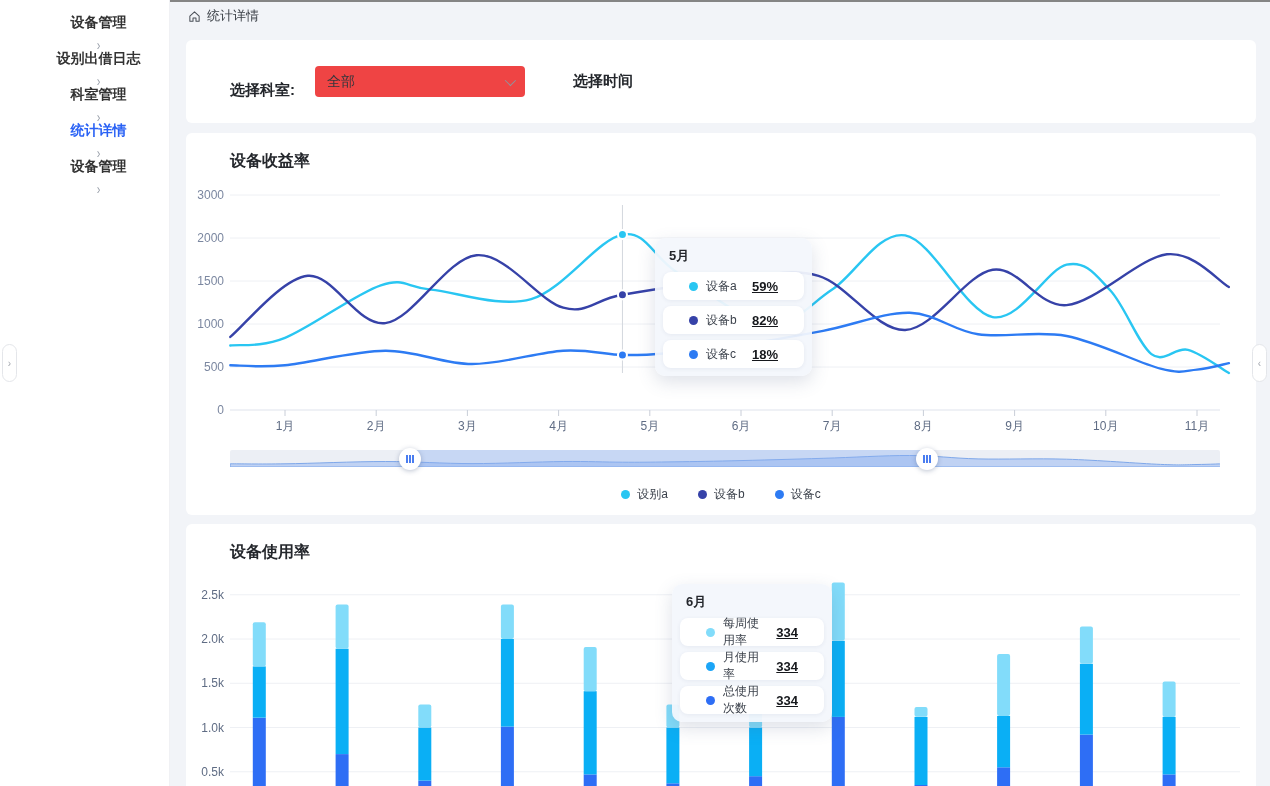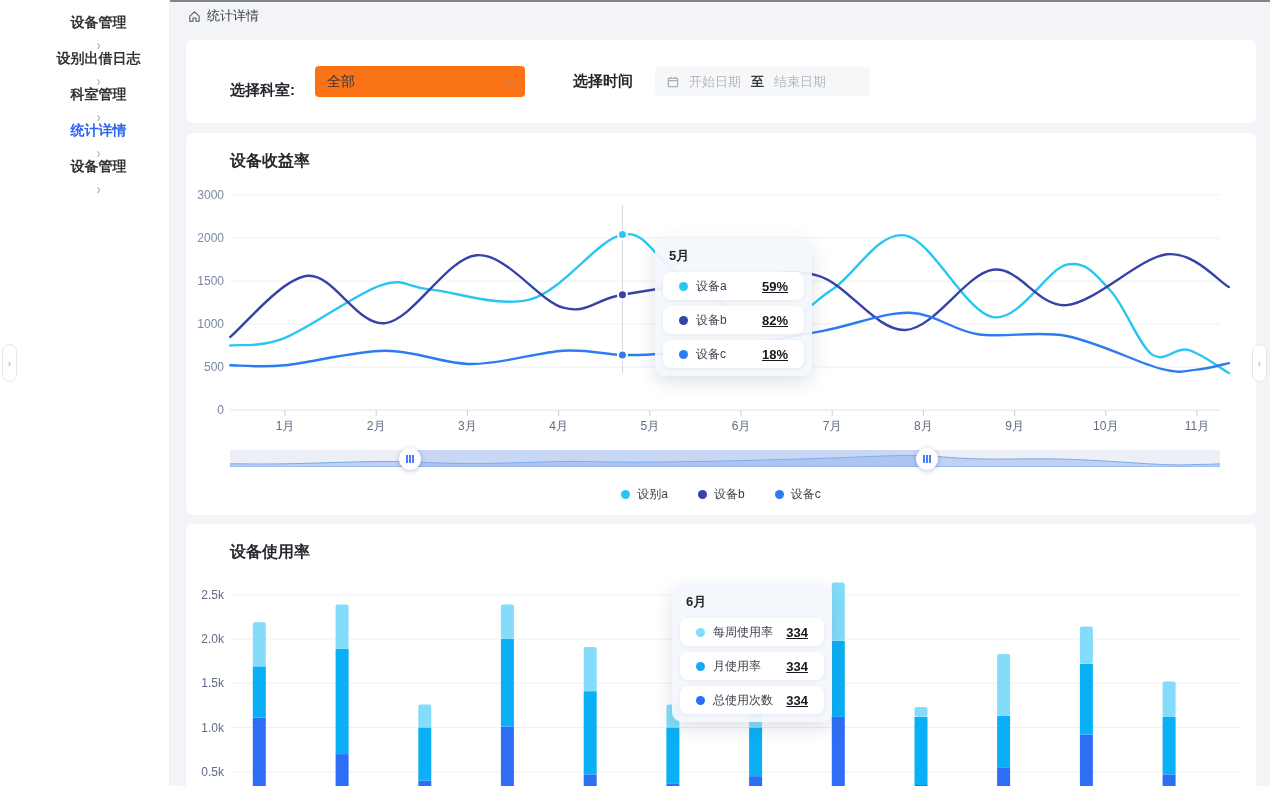--- a/index.html
+++ b/index.html
@@ -20,36 +20,36 @@
   .edge-toggle.left { left:2px; }
   .edge-toggle.right { left:1252px; }
 
   
   .content { position:absolute; left:170px; top:0; right:0; bottom:0; }
   .breadcrumb { height:32px; display:flex; align-items:center; gap:6px; padding-left:18px; font-size:13px; color:#3a3f46; }
   .card { position:relative; background:#fff; border-radius:6px; margin-left:16px; width:1070px; }
   .filter-card { margin-top:8px; height:83px; display:flex; align-items:center; }
   .flabel { font-size:15px; font-weight:700; color:#23262b; }
   .lbl-dept { margin-left:44px;margin-top:17px; }
-  .select { margin-left:20px; width:210px; height:31px; background:#f97316; border-radius:4px; display:flex; align-items:center; padding:0 12px; font-size:14px; color:#33363c; cursor:pointer; }
+  .select { margin-left:20px; width:210px; height:31px; background:#ef4444; border-radius:4px; display:flex; align-items:center; padding:0 12px; font-size:14px; color:#33363c; cursor:pointer; }
   .select .caret { margin-left:auto; width:8px; height:8px; border-right:1.6px solid #8f959e; border-bottom:1.6px solid #8f959e; transform:rotate(45deg) translateY(-2px); }
   .lbl-time { margin-left:48px; }
   .daterange { margin-left:22px; width:215px; height:29px; background:#f6f7f9; border-radius:4px; display:flex; align-items:center; padding:0 12px; font-size:13px; gap:10px; cursor:pointer; }
   .daterange .ph { color:#b3b8c2; }
   .daterange .sep { color:#33363c; font-weight:700; }
 
   .chart-card1 { margin-top:10px; height:382px; }
   .chart-card2 { margin-top:9px; height:300px; }
   .chart-title { position:absolute; left:44px; top:18px; font-size:16px; font-weight:700; color:#24272c; }
   .chart-svg { position:absolute; left:0; top:0; }
 
   
   .tooltip { position:absolute; background:rgba(243,247,252,.94); border-radius:10px; box-shadow:0 6px 18px rgba(70,90,130,.18); padding:9px 8px 8px; z-index:4; }
   .tooltip .t-head { font-size:13px; font-weight:700; color:#23262b; margin:0 0 7px 6px; }
-  .t-row { background:#fff; border-radius:8px; height:28px; display:flex; align-items:center; gap:8px; padding:0 16px; margin-top:6px; box-shadow:0 1px 4px rgba(40,60,100,.07); }
+  .t-row { background:#fff; border-radius:8px; height:28px; display:flex; align-items:center; gap:8px; padding:0 26px; margin-top:6px; box-shadow:0 1px 4px rgba(40,60,100,.07); }
   .t-row:first-of-type { margin-top:0; }
   .t-dot { width:9px; height:9px; border-radius:50%; flex:0 0 auto; }
   .t-name { font-size:12px; color:#3c424c; }
   .t-val { margin-left:auto; font-size:13px; font-weight:700; color:#16181c;text-decoration:underline; }
 
   
   .brush { position:absolute; left:44px; top:317px; width:990px; height:17px; background:#eceff5; border-radius:2px; }
   .brush svg { position:absolute; left:0; top:0; }
   .brush-sel { position:absolute; top:0; bottom:0; background:rgba(140,175,242,.38); }
   .brush-handle { position:absolute; top:50%; width:22px; height:22px; margin:-11px 0 0 -11px; background:#fff; border-radius:50%; box-shadow:0 1px 5px rgba(60,80,120,.35); display:flex; align-items:center; justify-content:center; gap:1.5px; cursor:ew-resize; z-index:3; }
@@ -102,31 +102,20 @@
     <span>统计详情</span>
   </div>
 
   <section class="card filter-card">
     <span class="flabel lbl-dept">选择科室:</span>
     <div class="select">
       <span>全部</span>
       <span class="caret"></span>
     </div>
     <span class="flabel lbl-time">选择时间</span>
-    <div class="daterange">
-      <svg width="12" height="12" viewBox="0 0 14 14">
-        <rect x="1.5" y="2.5" width="11" height="10" rx="1" fill="none" stroke="#9aa0ab" stroke-width="1.2"></rect>
-        <line x1="1.5" y1="5.5" x2="12.5" y2="5.5" stroke="#9aa0ab" stroke-width="1.2"></line>
-        <line x1="4.5" y1="1" x2="4.5" y2="3.5" stroke="#9aa0ab" stroke-width="1.2"></line>
-        <line x1="9.5" y1="1" x2="9.5" y2="3.5" stroke="#9aa0ab" stroke-width="1.2"></line>
-      </svg>
-      <span class="ph">开始日期</span>
-      <span class="sep">至</span>
-      <span class="ph">结束日期</span>
-    </div>
   </section>
 
   <section class="card chart-card1">
     <h3 class="chart-title">设备收益率</h3>
     <svg id="lineChart" class="chart-svg" width="1070" height="382">
         <line x1="44" y1="277" x2="1034" y2="277" stroke="#dfe3ec" stroke-width="1"></line>
         <text x="38" y="281" text-anchor="end" fill="#7b87a0" font-size="12">0</text>
         <line x1="44" y1="234" x2="1034" y2="234" stroke="#eef0f4" stroke-width="1"></line>
         <text x="38" y="238" text-anchor="end" fill="#7b87a0" font-size="12">500</text>
         <line x1="44" y1="191" x2="1034" y2="191" stroke="#eef0f4" stroke-width="1"></line>

